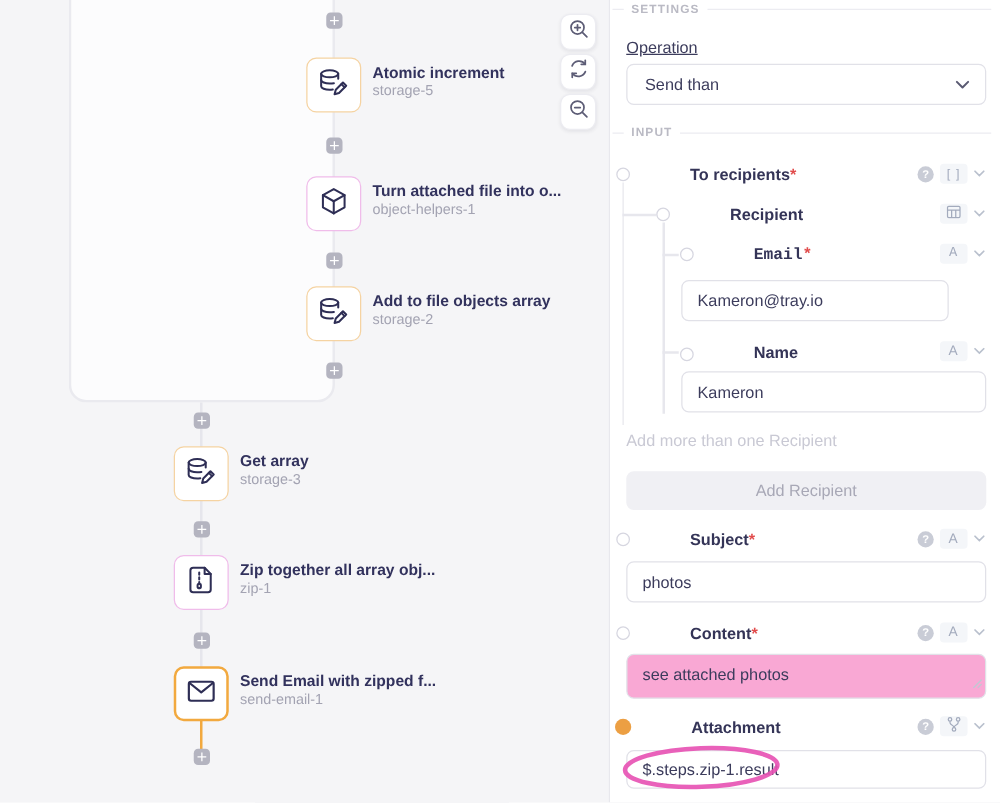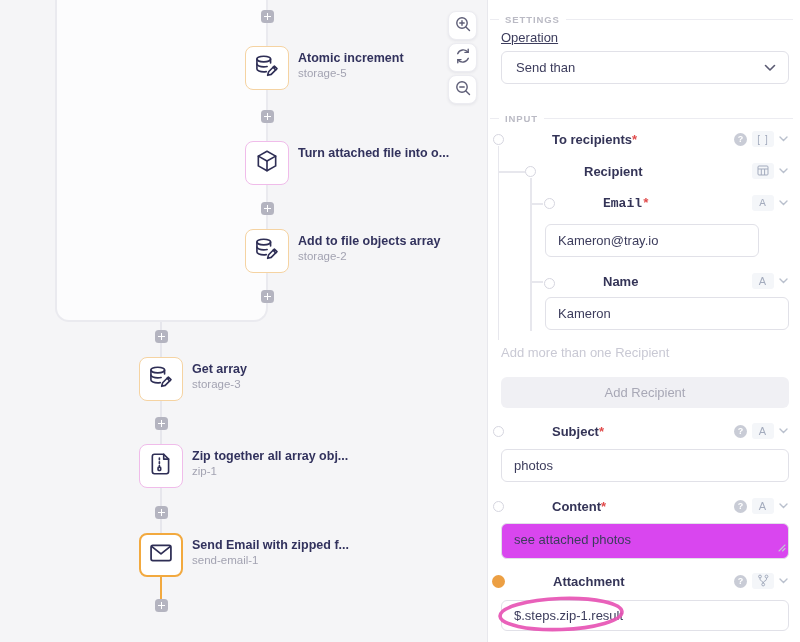--- a/index.html
+++ b/index.html
@@ -29,21 +29,21 @@
   .plus::before, .plus::after { content:""; position:absolute; background:#fff; }
   .plus::before { left:3px; top:5.75px; width:7px; height:1.5px; }
   .plus::after { left:5.75px; top:3px; width:1.5px; height:7px; }
 
   .zbtn { position:absolute; left:448px; width:29px; height:29px; background:#fff; border:1px solid #ececf1;
     border-radius:8px; box-shadow:0 1px 3px rgba(40,40,70,.08); display:flex; align-items:center; justify-content:center; cursor:pointer; z-index:5; }
   .zbtn svg { stroke:#5d5d76; fill:none; stroke-width:1.4; stroke-linecap:round; }
 
   
   .panel { position:absolute; left:487px; top:0; width:313px; height:642px; background:#fff; border-left:1px solid #e8e8ed; }
-  .shdr { position:absolute; left:2px; right:7px; display:flex; align-items:center; gap:6px;margin-top:12px; }
+  .shdr { position:absolute; left:2px; right:7px; display:flex; align-items:center; gap:6px; }
   .shdr .txt { font-size:9.5px; font-weight:700; letter-spacing:.9px; color:#babac4; }
   .shdr .ln { height:1px; background:#ececf1; }
   .shdr .ln.a { width:9px; } .shdr .ln.b { flex:1; }
 
   .plabel { position:absolute; font-size:13px; color:#3c3c5c;text-decoration:underline; }
 
   .select { position:absolute; left:13px; width:288px; height:33px; background:#fff; border:1px solid #e1e1e8;
     border-radius:6px; display:flex; align-items:center; padding:0 12px 0 14px; cursor:pointer; }
   .select .val { font-size:13px; color:#3c3c5c; flex:1; }
 
@@ -56,21 +56,21 @@
   .help { width:13px; height:13px; border-radius:50%; background:#c9ccd6; color:#fff; font-size:9px; font-weight:700;
     display:flex; align-items:center; justify-content:center; cursor:pointer; }
   .pill { height:16px; min-width:22px; padding:0 3px; background:#f4f6f9; border-radius:3px; display:flex; align-items:center;
     justify-content:center; font-size:10px; color:#a3abbd; cursor:pointer; }
   .pill .glyph { font-weight:400; letter-spacing:1px; }
   .chev { display:flex; }
 
   .tin { position:absolute; background:#fff; border:1px solid #e1e1e8; border-radius:6px; font-family:"Liberation Sans",sans-serif;
     font-size:13px; color:#3c3c5c; padding:0 12px; outline:none; }
   .tarea-wrap { position:absolute; }
-  .tarea { width:100%; height:100%; background:#d946ef; border:1px solid #e1e1e8; border-radius:6px; resize:none;
+  .tarea { width:100%; height:100%; background:#f9a8d4; border:1px solid #e1e1e8; border-radius:6px; resize:none;
     font-family:"Liberation Sans",sans-serif; font-size:13px; color:#3c3c5c; padding:8px 12px; outline:none; overflow:hidden; }
   .grip { position:absolute; right:3px; bottom:3px; }
 
   .hint { position:absolute; font-size:13px; color:#c9c9d4; }
   .addbtn { position:absolute; left:13px; width:288px; height:31px; background:#f0f0f4; border:none; border-radius:6px;
     font-family:"Liberation Sans",sans-serif; font-size:13px; color:#a8a8b6; cursor:pointer; }
 
   .tline { position:absolute; background:#e7e7ed; }
   .annot { position:absolute; z-index:6; pointer-events:none; }
 </style>
@@ -112,20 +112,21 @@
 
     <div class="node pink" style="left:245px; top:141px;">
       <span><svg width="26" height="26" viewBox="0 0 24 24">
         <path d="M12 3l8 4.5v9L12 21l-8-4.5v-9z"></path>
             <path d="M4 7.5l8 4.5 8-4.5"></path>
             <path d="M12 12v9"></path>
       </svg></span>
     </div>
     <div class="nlabel" style="left:298px; top:145px;">
       <div class="t">Turn attached file into o...</div>
+      <div class="s">object-helpers-1</div>
     </div>
 
     <div class="node orange" style="left:245px; top:229px;">
       <span><svg width="26" height="26" viewBox="0 0 24 24">
         <ellipse cx="9" cy="5.6" rx="6.3" ry="2.6"></ellipse>
             <path d="M2.7 5.6v4.6c0 1.4 2.8 2.6 6.3 2.6 1.1 0 2.2-.1 3.1-.3"></path>
             <path d="M2.7 10.2v4.6c0 1.4 2.8 2.6 6.3 2.6.8 0 1.6-.1 2.3-.2"></path>
             <path d="M15.3 5.6v3.6"></path>
             <path d="M12.6 20.6l.9-3.3 5.3-5.3 2.4 2.4-5.3 5.3z"></path>
             <path d="M17.6 13.2l2.4 2.4"></path>

